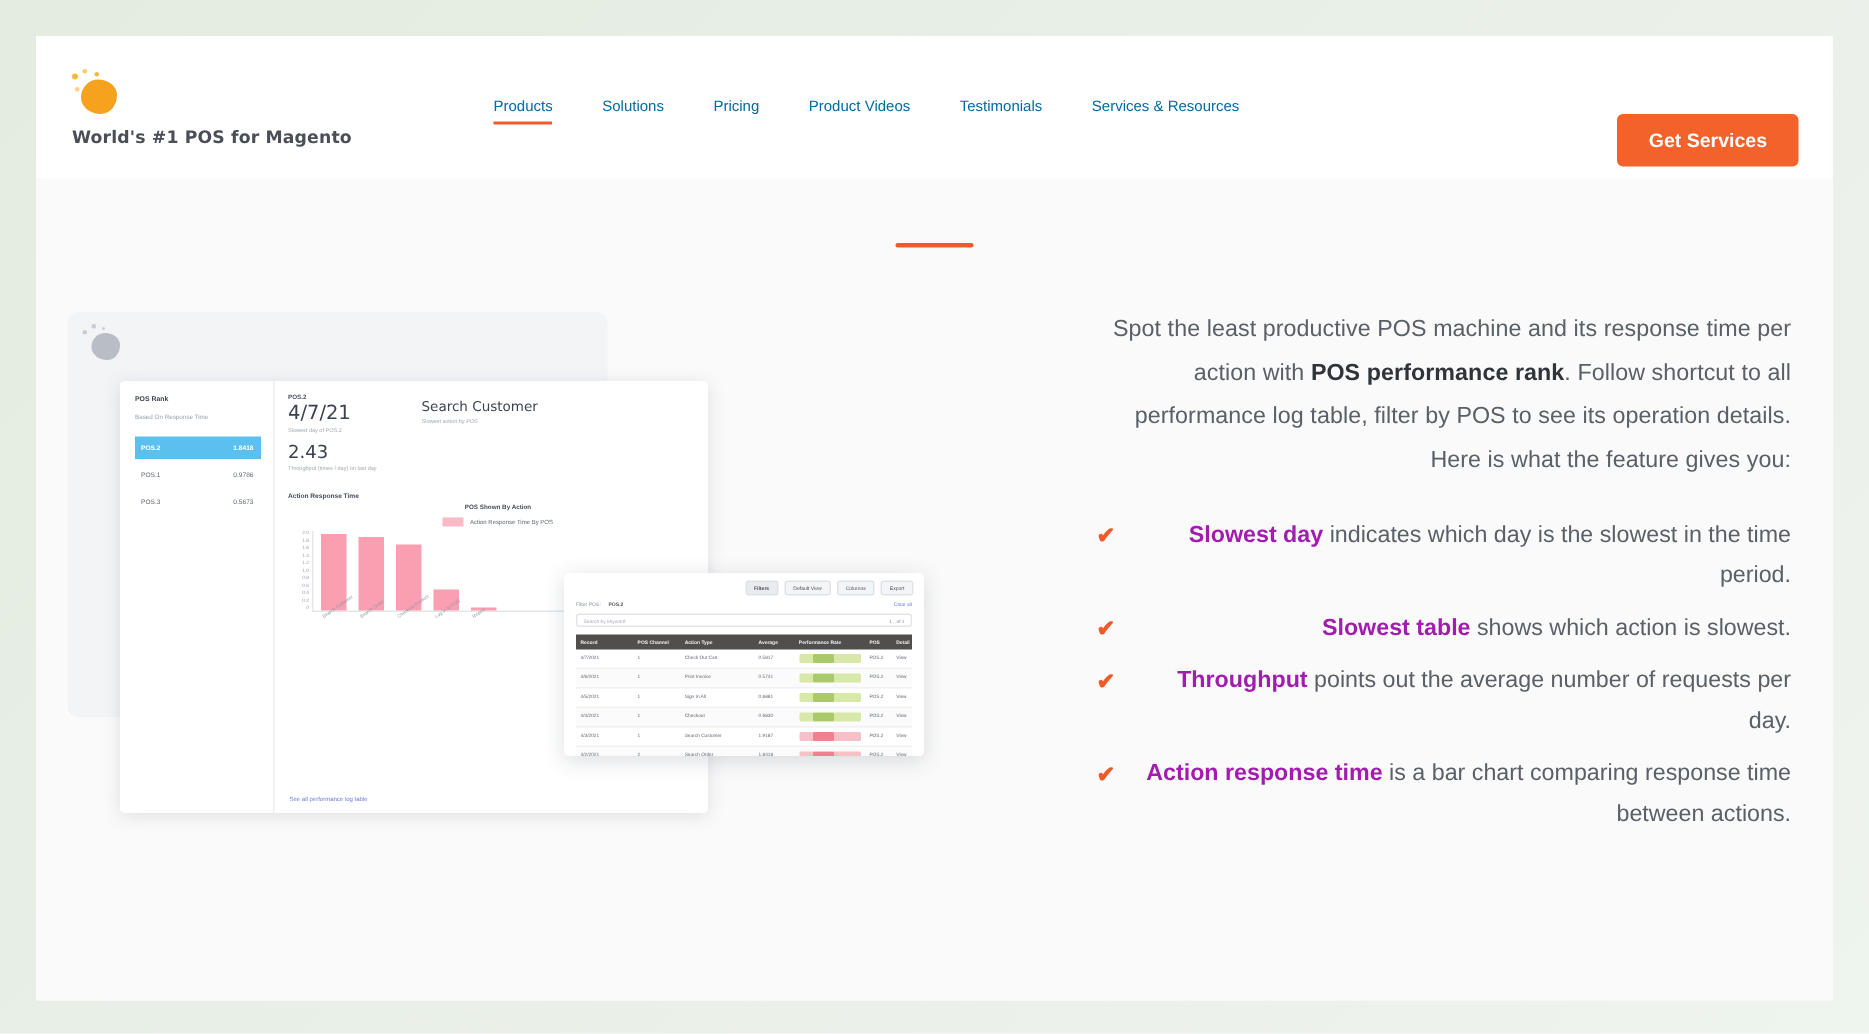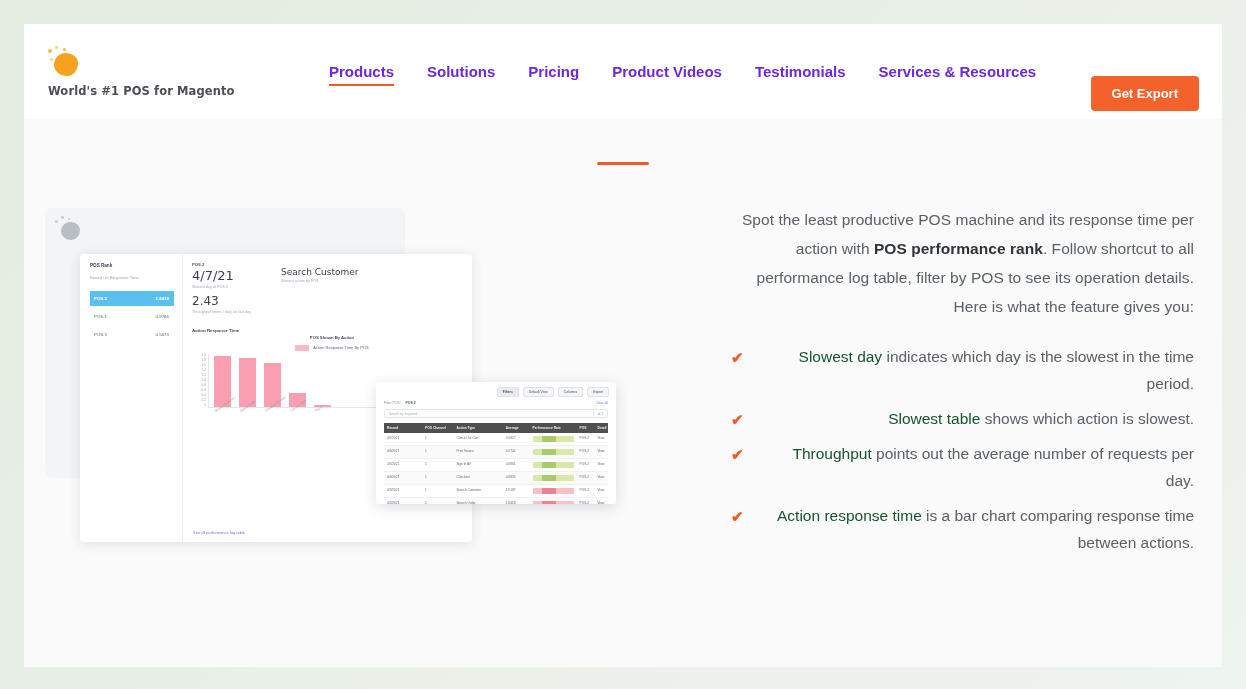--- a/index.html
+++ b/index.html
@@ -78,23 +78,23 @@
   
   #nav {
     display: flex;
     align-items: center;
     gap: 33px;
     margin-left: 53px;
     height: 100%;
   }
   .nav-item {
     position: relative;
-    font-size: 15px;
-    font-weight: 700;
-    color: #6d28d9;
+    font-size: 10px;
+    font-weight: 400;
+    color: #0369a1;
     white-space: nowrap;
     padding: 3px 0 4px;
     cursor: pointer;
   }
   .nav-item.active::after {
     content: "";
     position: absolute;
     left: 0; right: 0; bottom: -2px;
     height: 2px;
     background: #f15a29;
@@ -302,21 +302,21 @@
 
   #bullets { list-style: none; margin-top: 22px; }
   #bullets li {
     position: relative;
     padding-left: 39px;
     font-size: 15.5px;
     line-height: 27px;
     color: #596067;
     margin-bottom: 8px;
   }
-  #bullets li b { color: #14532d; font-weight: 400; }
+  #bullets li b { color: #a21caf; font-weight: 700; }
   .tick {
     position: absolute; left: 7px; top: 1px;
     color: #f05a28; font-size: 15px; font-weight: 700;
     line-height: 27px;
   }
 </style>
 </head>
 <body>
 
 <div id="page">
@@ -338,21 +338,21 @@
 
     <nav id="nav">
       <div class="nav-item active">Products</div>
       <div class="nav-item">Solutions</div>
       <div class="nav-item">Pricing</div>
       <div class="nav-item">Product Videos</div>
       <div class="nav-item">Testimonials</div>
       <div class="nav-item">Services &amp; Resources</div>
     </nav>
 
-    <button id="cta">Get Export</button>
+    <button id="cta">Get Services</button>
   </div>
 
   <div id="content">
 
     <div id="rule"></div>
 
     <div id="cols">
 
       <div id="left">
 

